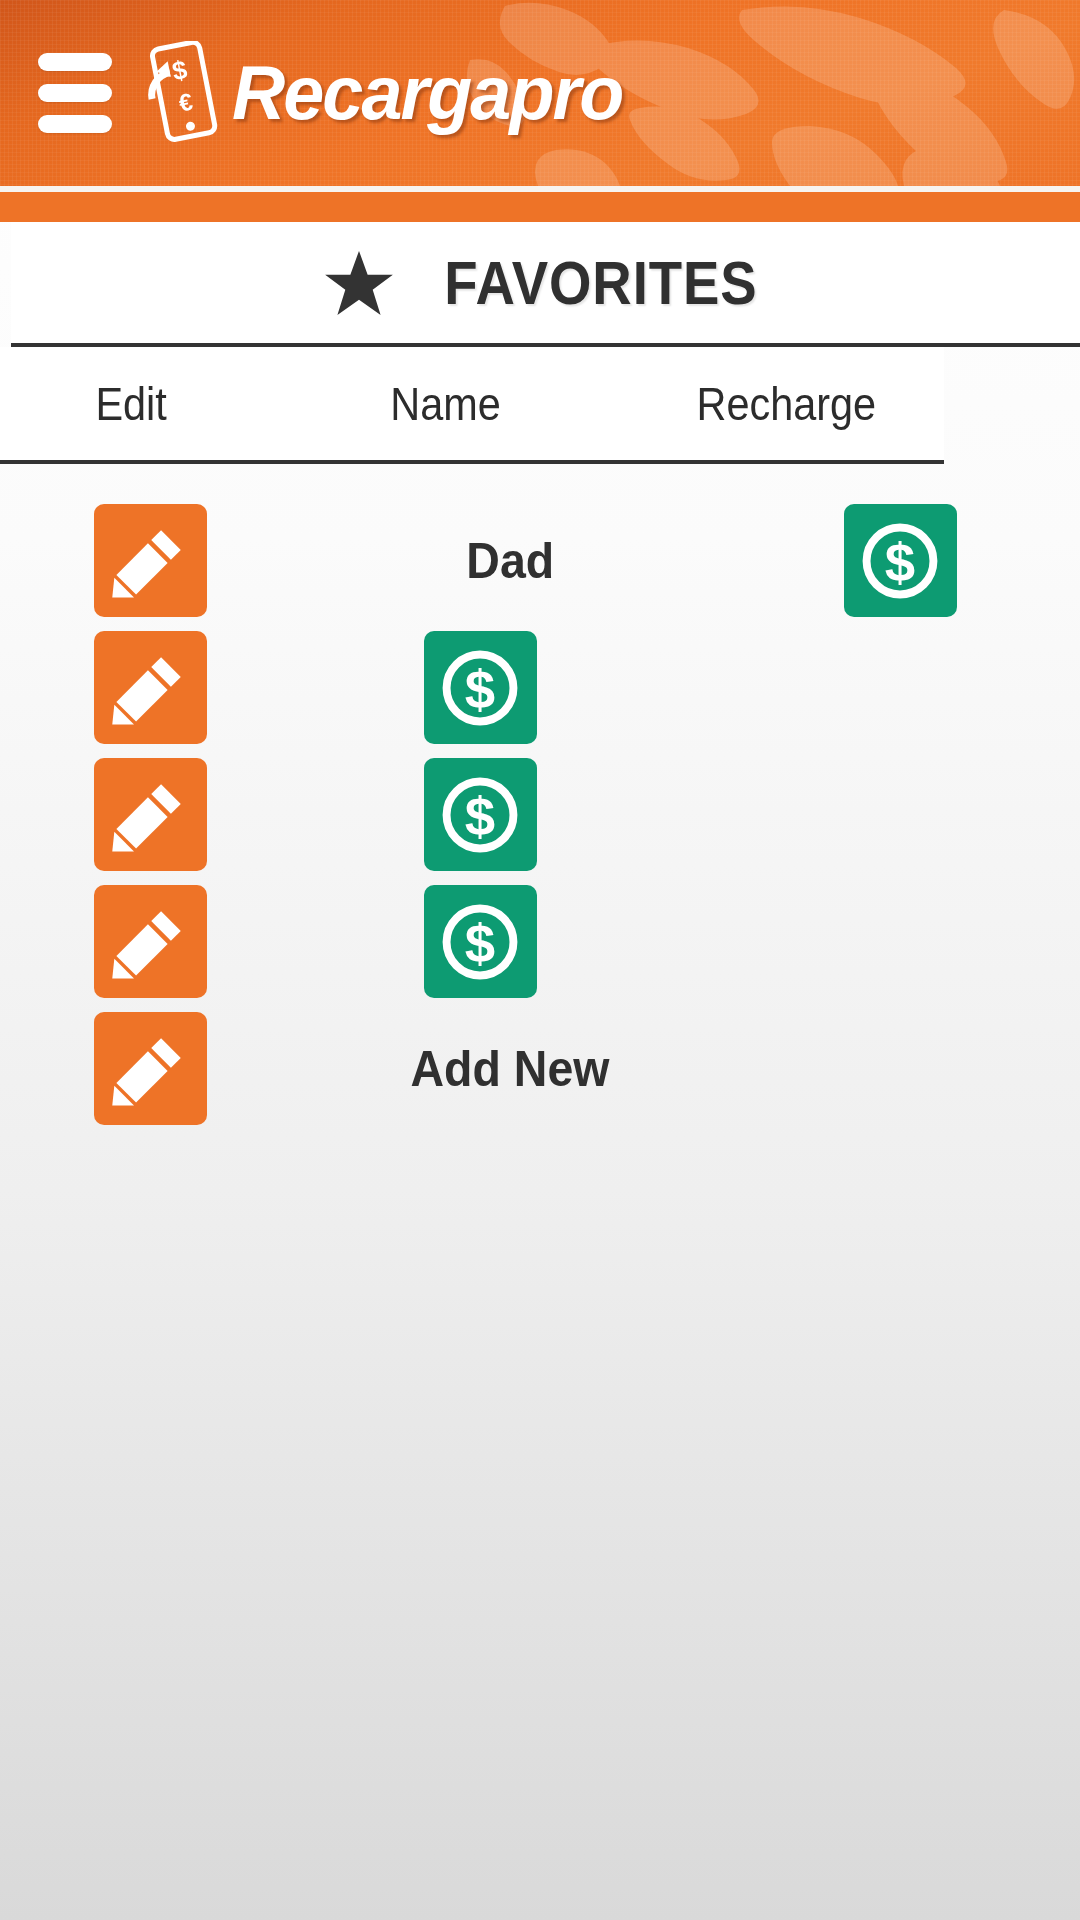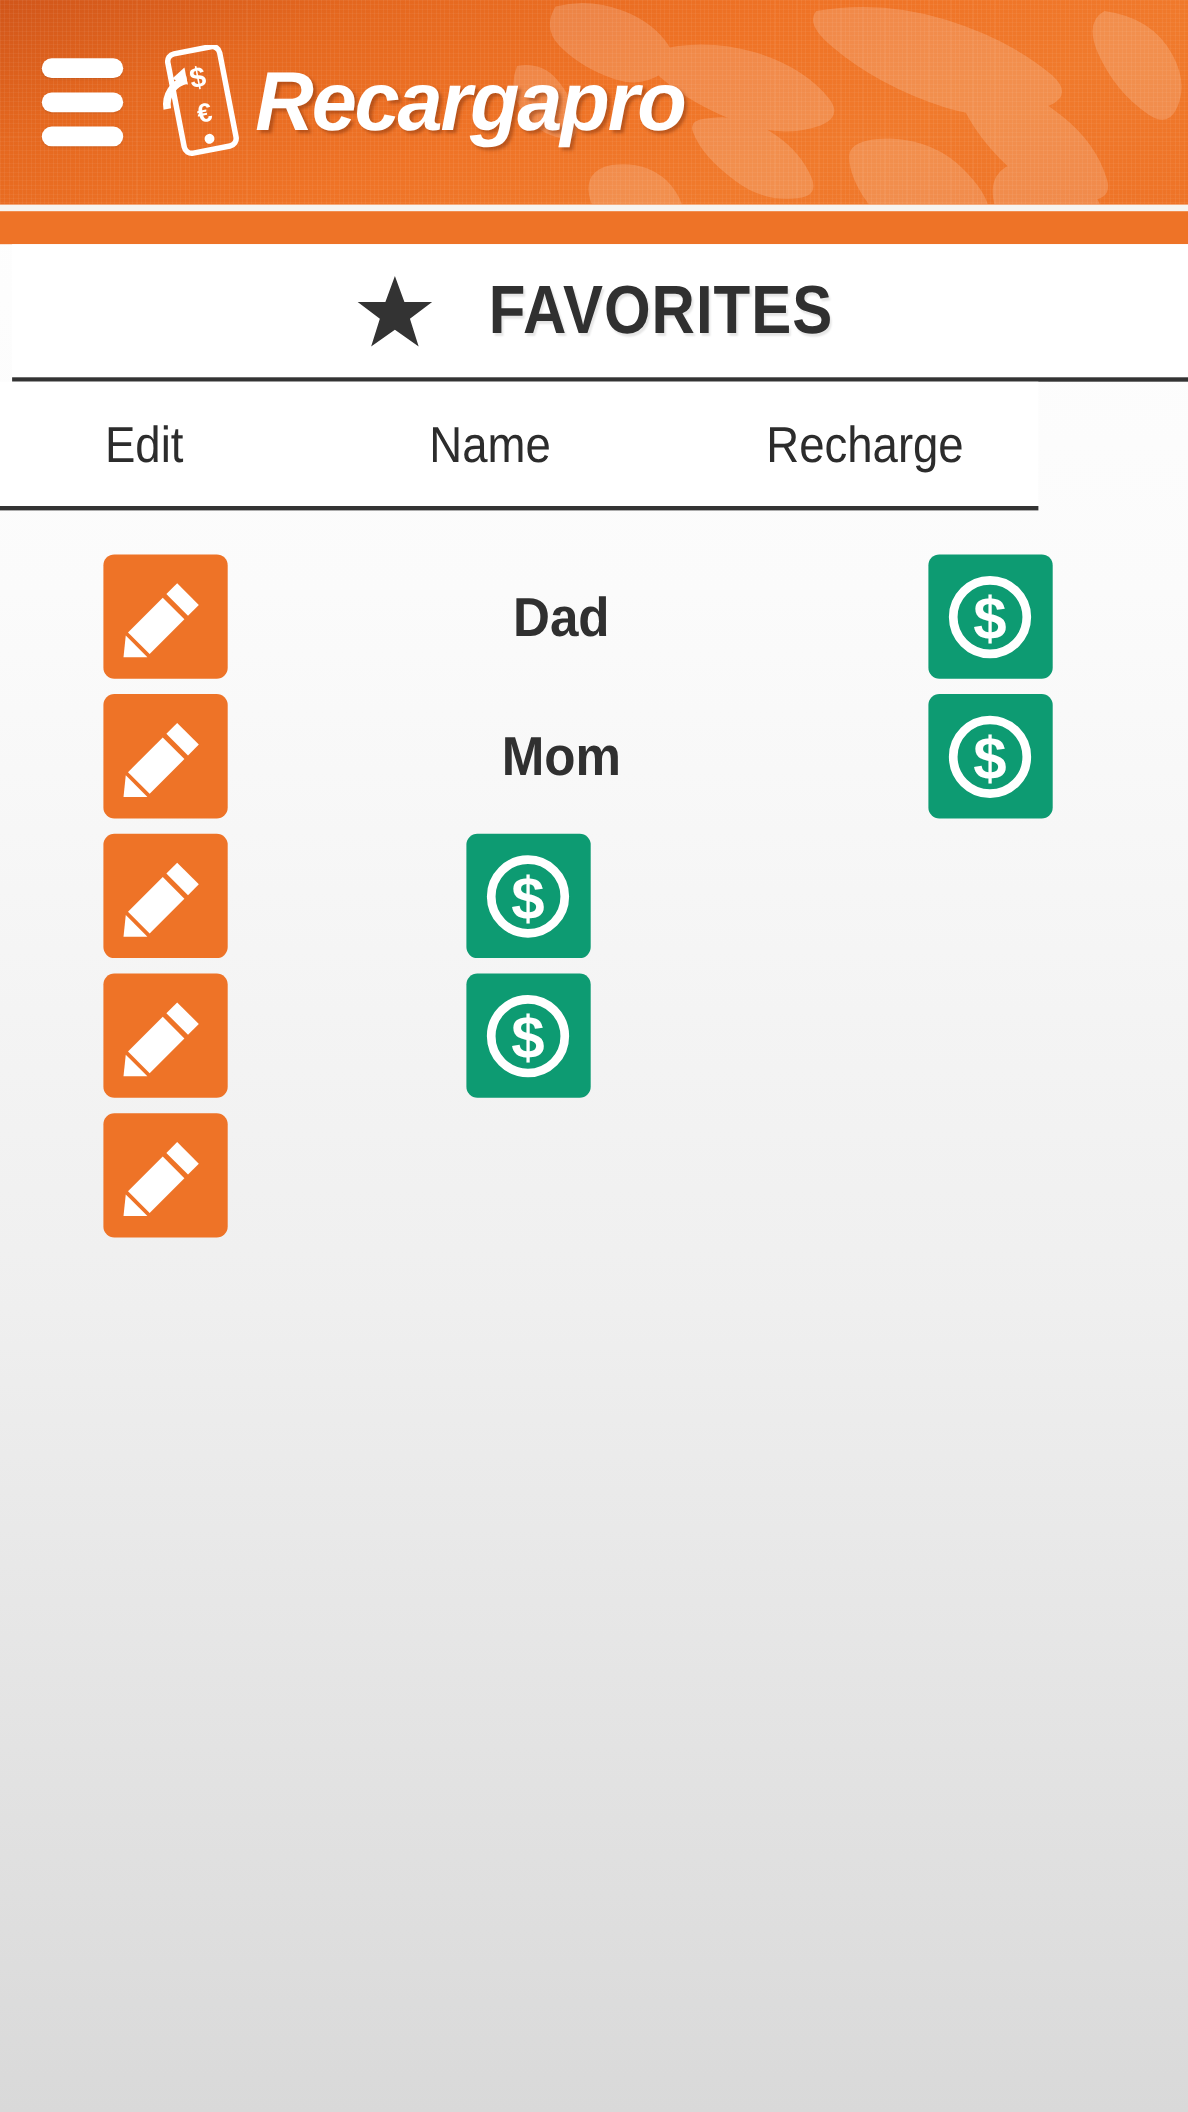--- a/index.html
+++ b/index.html
@@ -259,23 +259,20 @@
           <div class="btn btn-edit" style="background: rgb(238, 115, 39);">
             <svg viewBox="0 0 100 100" width="82" height="82">
               <g fill="#ffffff">
                 <path d="M63.5 12.5 L87.5 36.5 L75.5 48.5 L51.5 24.5 Z"></path>
                 <path d="M47.5 28.5 L71.5 52.5 L33 91 L9 67 Z"></path>
                 <path d="M6.5 70.5 L30.5 94.5 L4 94.5 Z"></path>
               </g>
             </svg>
           </div>
         </div>
-        <div class="cell-name">
-          <div class="row-name">Mom</div>
-        </div>
         <div class="cell-recharge">
           <div class="btn btn-recharge" style="background: rgb(13, 155, 114);">
             <svg viewBox="0 0 100 100" width="88" height="88">
               <circle cx="50" cy="50" r="38" fill="none" stroke="#ffffff" stroke-width="9"></circle>
               <text x="50" y="73" font-family="'Liberation Sans',sans-serif" font-size="62" font-weight="bold" fill="#ffffff" text-anchor="middle">$</text>
             </svg>
           </div>
         </div>
       </div>
       <div class="row">
@@ -325,19 +322,22 @@
           <div class="btn btn-edit" style="background: rgb(238, 115, 39);">
             <svg viewBox="0 0 100 100" width="82" height="82">
               <g fill="#ffffff">
                 <path d="M63.5 12.5 L87.5 36.5 L75.5 48.5 L51.5 24.5 Z"></path>
                 <path d="M47.5 28.5 L71.5 52.5 L33 91 L9 67 Z"></path>
                 <path d="M6.5 70.5 L30.5 94.5 L4 94.5 Z"></path>
               </g>
             </svg>
           </div>
         </div>
+        <div class="cell-name">
+          <div class="row-name">Add New</div>
+        </div>
         <div class="cell-recharge">
           <div class="btn-placeholder"></div>
         </div>
       </div>
     </div>
 
 </div>
 
 </body></html>

